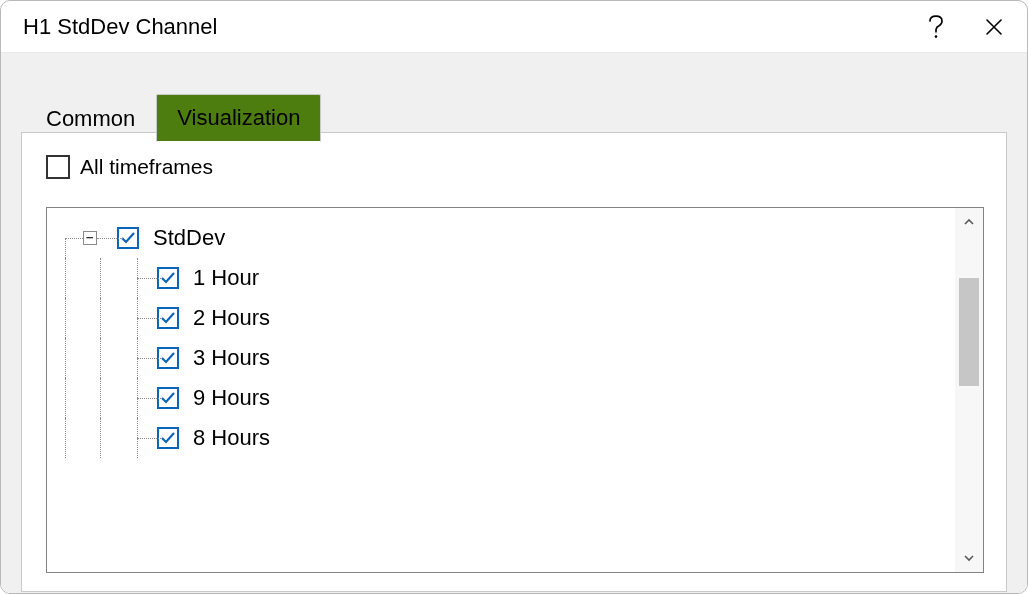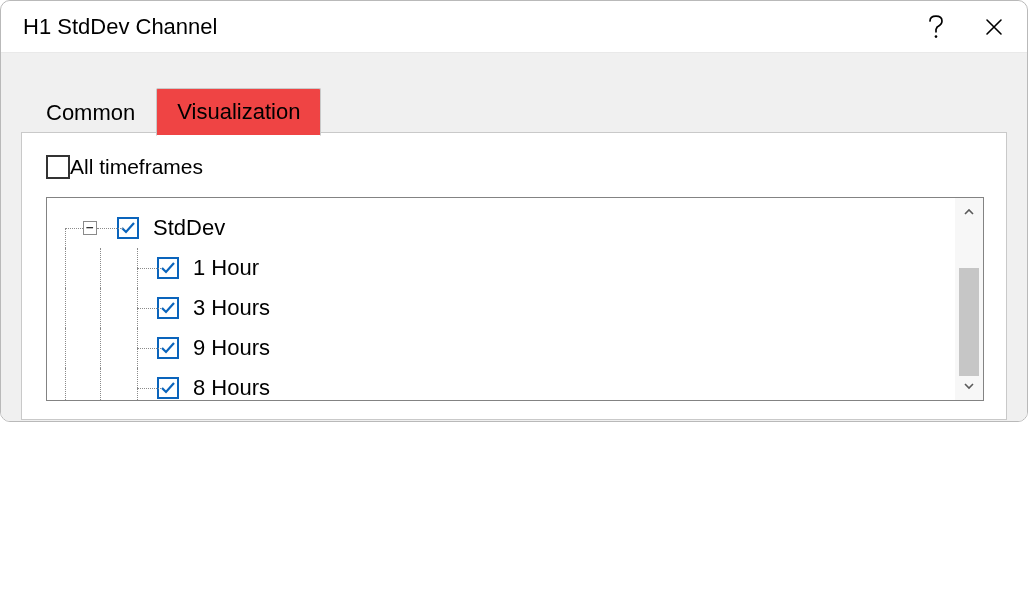--- a/index.html
+++ b/index.html
@@ -5,21 +5,21 @@
   * { box-sizing: border-box; }
   html, body {
     margin: 0; padding: 0;
     width: 1028px; height: 594px;
     font-family: "Segoe UI", Tahoma, sans-serif;
     font-size: 21px;
     background: #fff;
     color: #000;
   }
   .window {
-    width: 1028px; height: 422px;
+    width: 1028px; height: 594px;
     border: 1px solid #b9b9b9;
     border-radius: 10px;
     background: #fff;
     display: flex;
     flex-direction: column;
     overflow: hidden;
   }
   .titlebar {
     height: 52px;
     display: flex;
@@ -47,46 +47,46 @@
     padding: 28px 0 0 24px;
     height: 80px;
     position: relative;
   }
   .tab {
     padding: 10px 20px 10px 20px;
     font-size: 22px;
     border: 1px solid transparent;
     border-bottom: none;
     position: relative;
-    top: 3px;
+    top: 9px;
     background: transparent;
     cursor: default;
     text-align: center;
   }
   .tab.active {
-    background: #ef4444;
+    background: #4d7c0f;
     border: 1px solid #c9c9c9;
     border-bottom: 1px solid #fff;
     border-radius: 2px 2px 0 0;
     z-index: 2;
   }
   .tabpanel {
     margin: 0 20px 0 20px;
     background: #fff;
     border: 1px solid #c9c9c9;
     flex: 1;
     padding: 22px 22px 18px 24px;
     display: flex;
     flex-direction: column;
     position: relative;
     top: -1px;
   }
   .alltimeframes {
-    display: flex; align-items: center; 
-    margin-bottom: 18px;
+    display: flex; align-items: center; gap: 10px;
+    margin-bottom: 28px;
   }
   .cb-outer {
     width: 24px; height: 24px;
     border: 2px solid #333;
     background: #fff;
     display: inline-flex;
     align-items: center; justify-content: center;
   }
   .treebox {
     flex: 1;
@@ -263,20 +263,38 @@
                 <span class="dotted-h" style="left:50%; right:-4px;"></span>
               </div>
               <span class="tree-cb">
                 <svg width="16" height="16" viewBox="0 0 16 16">
                     <path d="M2 8 L6 12 L14 3" stroke="#0a64bc" stroke-width="2.2" fill="none"></path>
                   </svg>
               </span>
               <span class="node-label">1 Hour</span>
             </div>
 
+            <div class="node-row">
+              <div class="indent-col" style="flex-basis:36px;width:36px;">
+                  <span class="dotted-v"></span>
+                </div>
+              <div class="indent-col" style="flex-basis:34px;width:34px;">
+                  <span class="dotted-v"></span>
+                </div>
+              <div class="indent-col" style="flex-basis:40px;width:40px;">
+                <span class="dotted-v"></span>
+                <span class="dotted-h" style="left:50%; right:-4px;"></span>
+              </div>
+              <span class="tree-cb">
+                <svg width="16" height="16" viewBox="0 0 16 16">
+                    <path d="M2 8 L6 12 L14 3" stroke="#0a64bc" stroke-width="2.2" fill="none"></path>
+                  </svg>
+              </span>
+              <span class="node-label">2 Hours</span>
+            </div>
 
 
             <div class="node-row">
               <div class="indent-col" style="flex-basis:36px;width:36px;">
                   <span class="dotted-v"></span>
                 </div>
               <div class="indent-col" style="flex-basis:34px;width:34px;">
                   <span class="dotted-v"></span>
                 </div>
               <div class="indent-col" style="flex-basis:40px;width:40px;">

